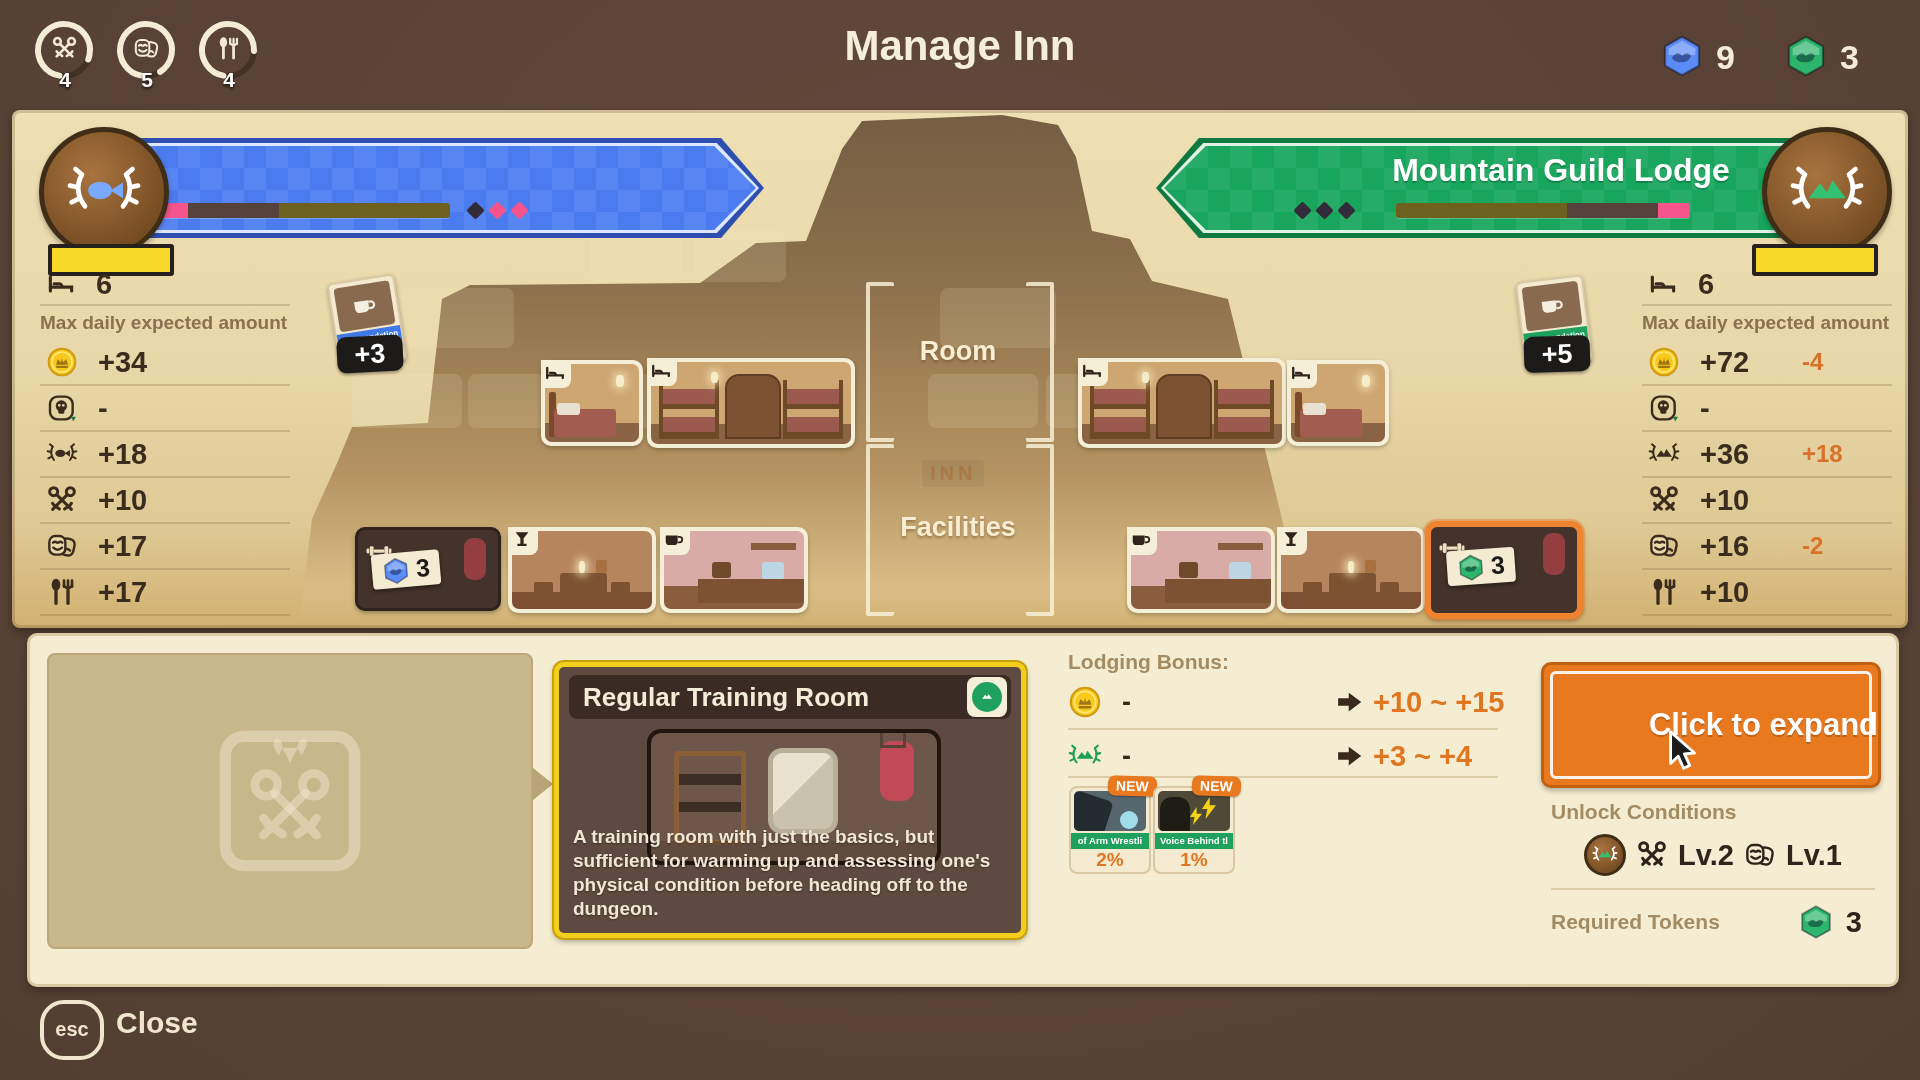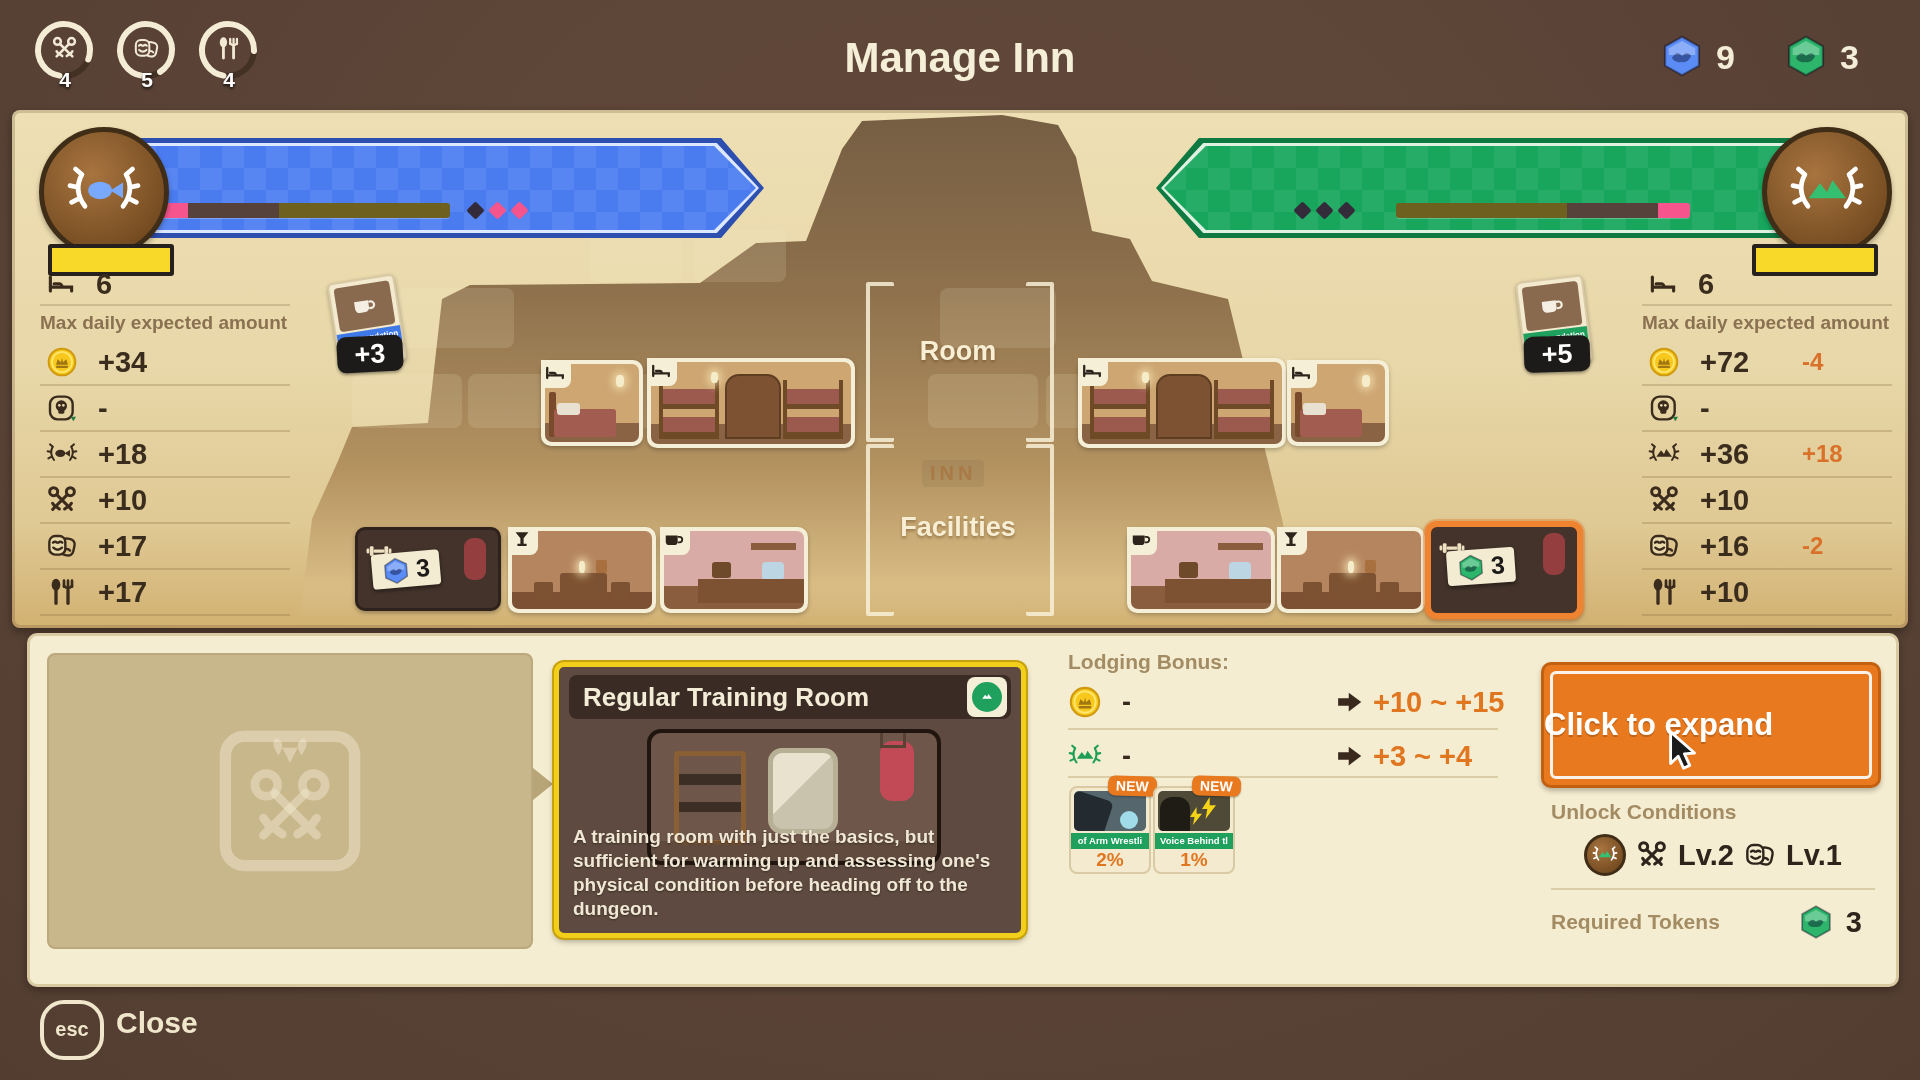--- a/index.html
+++ b/index.html
@@ -67,21 +67,21 @@
                box-shadow:0 3px 8px rgba(0,0,0,.3);}
   .divline{position:absolute;height:2px;background:#dbcda5;}
   .minicard{position:absolute;width:78px;height:84px;background:#f3ead0;border:2px solid #d9c9a4;border-radius:8px;}
   .minicard .mimg{position:absolute;left:3px;right:3px;top:3px;height:40px;border-radius:5px;overflow:hidden;}
   .minicard .mrib{position:absolute;left:0;right:0;top:45px;height:16px;background:#1fa05c;color:#fff;font-size:9.5px;
                   font-weight:700;text-align:center;line-height:16px;overflow:hidden;}
   .minicard .mpct{position:absolute;left:0;right:0;top:61px;text-align:center;font-size:19px;font-weight:700;color:#e0761f;}
   .newbadge{position:absolute;top:-12px;right:-8px;background:#e8791f;border-radius:7px;color:#fff;font-size:14px;
             font-weight:700;padding:2px 8px;transform:rotate(2deg);box-shadow:0 1px 2px rgba(0,0,0,.3);}
   #expandBtn{left:1538px;top:659px;width:334px;height:120px;background:#e8791f;border:3px solid #c2600f;border-radius:10px;
-             display:flex;align-items:center;justify-content:flex-start;cursor:pointer;box-shadow:0 3px 5px rgba(0,0,0,.25);}
+             display:flex;align-items:center;justify-content:flex-end;cursor:pointer;box-shadow:0 3px 5px rgba(0,0,0,.25);}
   #expandBtn:after{content:"";position:absolute;inset:6px;border:3px solid rgba(255,255,255,.9);border-radius:6px;}
   #expandBtn span{font-size:31px;font-weight:700;color:#fff;text-shadow:0 2px 0 rgba(0,0,0,.18);}
   .mutelabel{font-size:21px;font-weight:700;color:#a38c64;}
   .bonusrange{font-size:29px;font-weight:700;color:#e0761f;}
   .bonuscur{font-size:27px;font-weight:700;color:#3a2a1e;}
   .unlocktxt{font-size:29px;font-weight:700;color:#2f241b;}
   
   #escKey{left:40px;top:1000px;width:56px;height:52px;border:4px solid #efe6cb;border-radius:24px;
           color:#efe6cb;font-size:20px;font-weight:700;text-align:center;line-height:50px;}
   #closeLbl{left:116px;top:1006px;font-size:30px;font-weight:700;color:#efe6cb;}
@@ -212,21 +212,21 @@
     <svg width="64" height="64" viewBox="0 0 64 64">
       <circle cx="32" cy="32" r="26" fill="none" stroke="rgba(30,18,10,.35)" stroke-width="6"></circle>
       <circle cx="32" cy="32" r="26" fill="none" stroke="#f4ecd4" stroke-width="6" stroke-linecap="round" stroke-dasharray="118 164" transform="rotate(100 32 32)"></circle>
     </svg>
     <svg class="ic mic" width="27" height="27">
         <use href="#i-utensils"></use>
       </svg>
     <div class="num">4</div>
   </div>
 
-  <div class="abs" style="left:0;right:0;top:22px;text-align:center;font-size:42px;font-weight:700;color:#f6efd8;margin-top:12px;">Manage Inn</div>
+  <div class="abs" style="left:0;right:0;top:22px;text-align:center;font-size:42px;font-weight:700;color:#f6efd8;">Manage Inn</div>
 
   <svg class="ic abs" style="left:1660px;top:34px;color:#5b8cf5;" width="44" height="44">
       <use href="#i-token"></use>
     </svg>
   <div class="abs" style="left:1716px;top:38px;font-size:34px;font-weight:700;color:#f3ecd6;">9</div>
   <svg class="ic abs" style="left:1784px;top:34px;color:#2cb56b;" width="44" height="44">
       <use href="#i-token"></use>
     </svg>
   <div class="abs" style="left:1840px;top:38px;font-size:34px;font-weight:700;color:#f3ecd6;">3</div>
 
@@ -269,20 +269,21 @@
       </svg>
     </div>
     <div class="ytab" style="left:36px;top:134px;"></div>
 
     <div class="abs" style="left:1144px;top:28px;width:660px;height:100px;">
       <div class="bnshape" style="background:#0e7a42;clip-path:polygon(6.5% 0,100% 0,100% 100%,6.5% 100%,0 50%);"></div>
       <div class="bnshape" style="inset:5px;background:#dff2e2;clip-path:polygon(6.5% 0,100% 0,100% 100%,6.5% 100%,0 50%);"></div>
       <div class="bnshape" style="inset:8px;clip-path:polygon(6.5% 0,100% 0,100% 100%,6.5% 100%,0 50%);
            background-image:linear-gradient(45deg,rgba(255,255,255,.07) 25%,transparent 25% 75%,rgba(255,255,255,.07) 75%),linear-gradient(45deg,rgba(255,255,255,.07) 25%,transparent 25% 75%,rgba(255,255,255,.07) 75%);
            background-size:44px 44px;background-position:0 0,22px 22px;background-color:#17a65c;"></div>
+      <div class="bname" style="left:190px;top:14px;width:430px;">Mountain Guild Lodge</div>
     </div>
     <div class="bar" style="left:1384px;top:93px;width:294px;
          background:linear-gradient(90deg,#6e611f 0 58%,#56423a 58% 89%,#f5548c 89% 100%);"></div>
     <div class="dia" style="left:1284px;top:94px;background:#332b3a;"></div>
     <div class="dia" style="left:1306px;top:94px;background:#332b3a;"></div>
     <div class="dia" style="left:1328px;top:94px;background:#332b3a;"></div>
     <div class="emblem" style="left:1750px;top:17px;">
       <svg width="76" height="76" viewBox="0 0 48 48">
         <use href="#i-branches" style="color:#fff"></use>
         <g style="color:#35c071">

